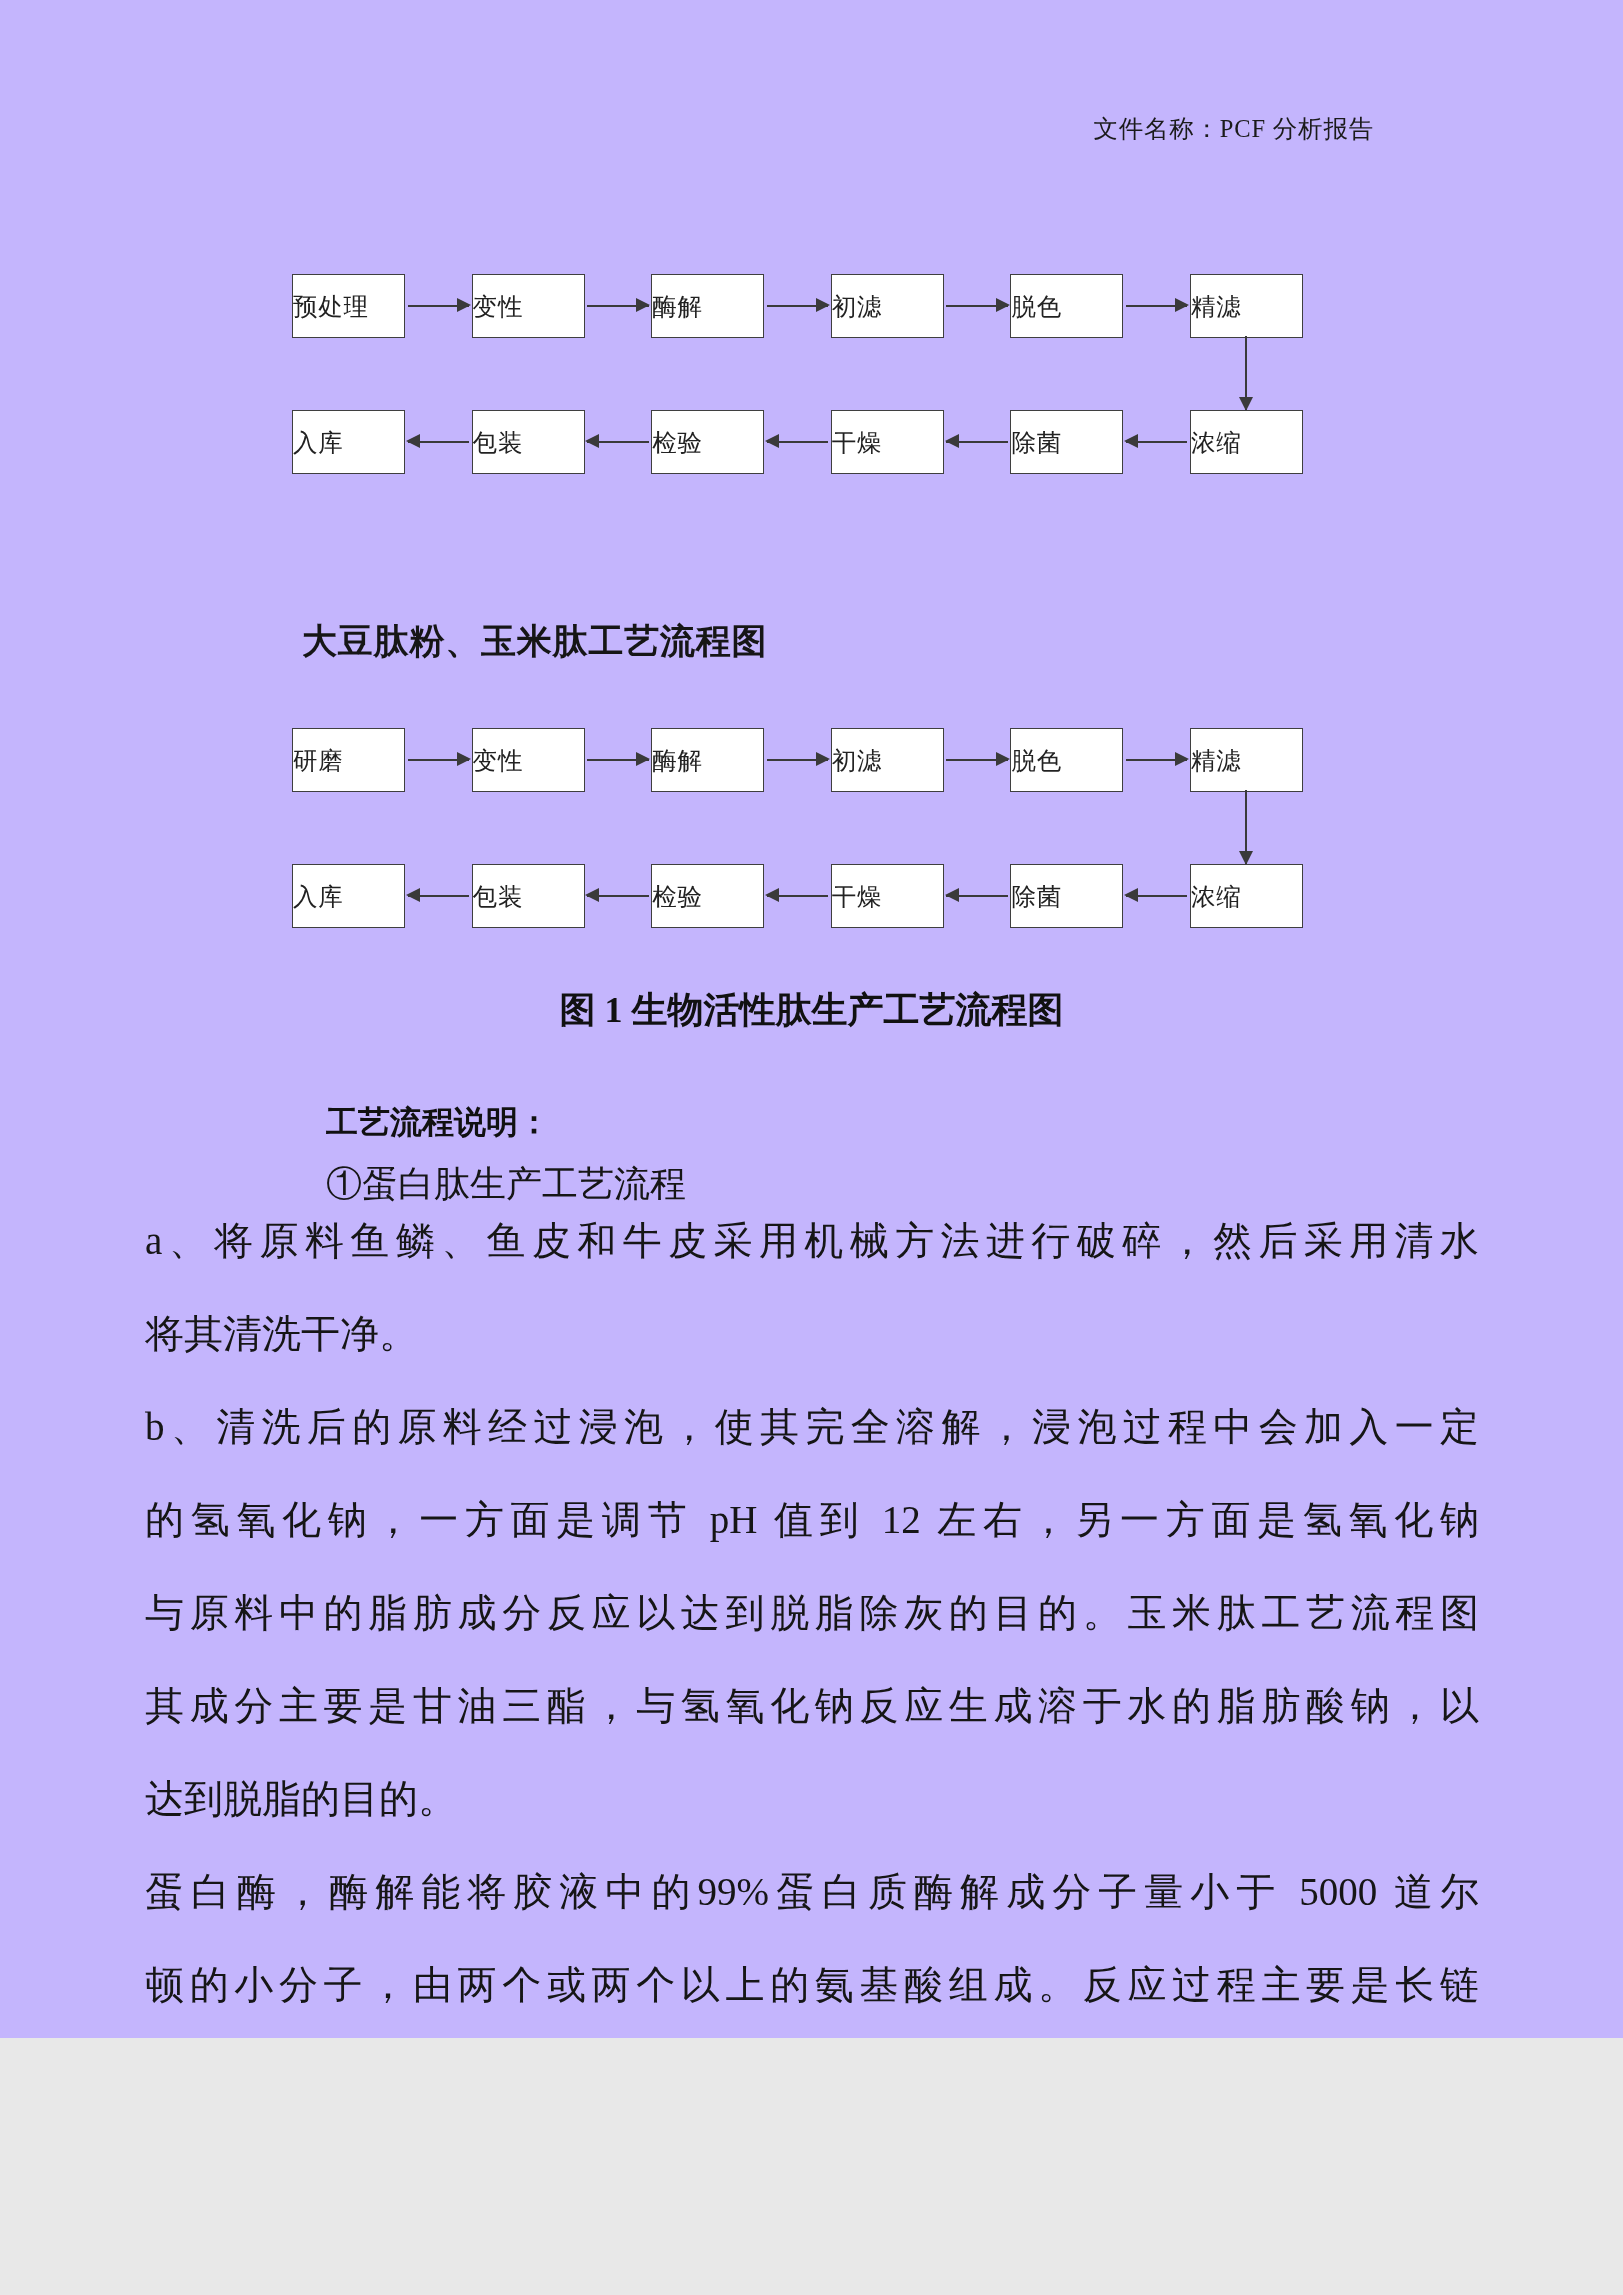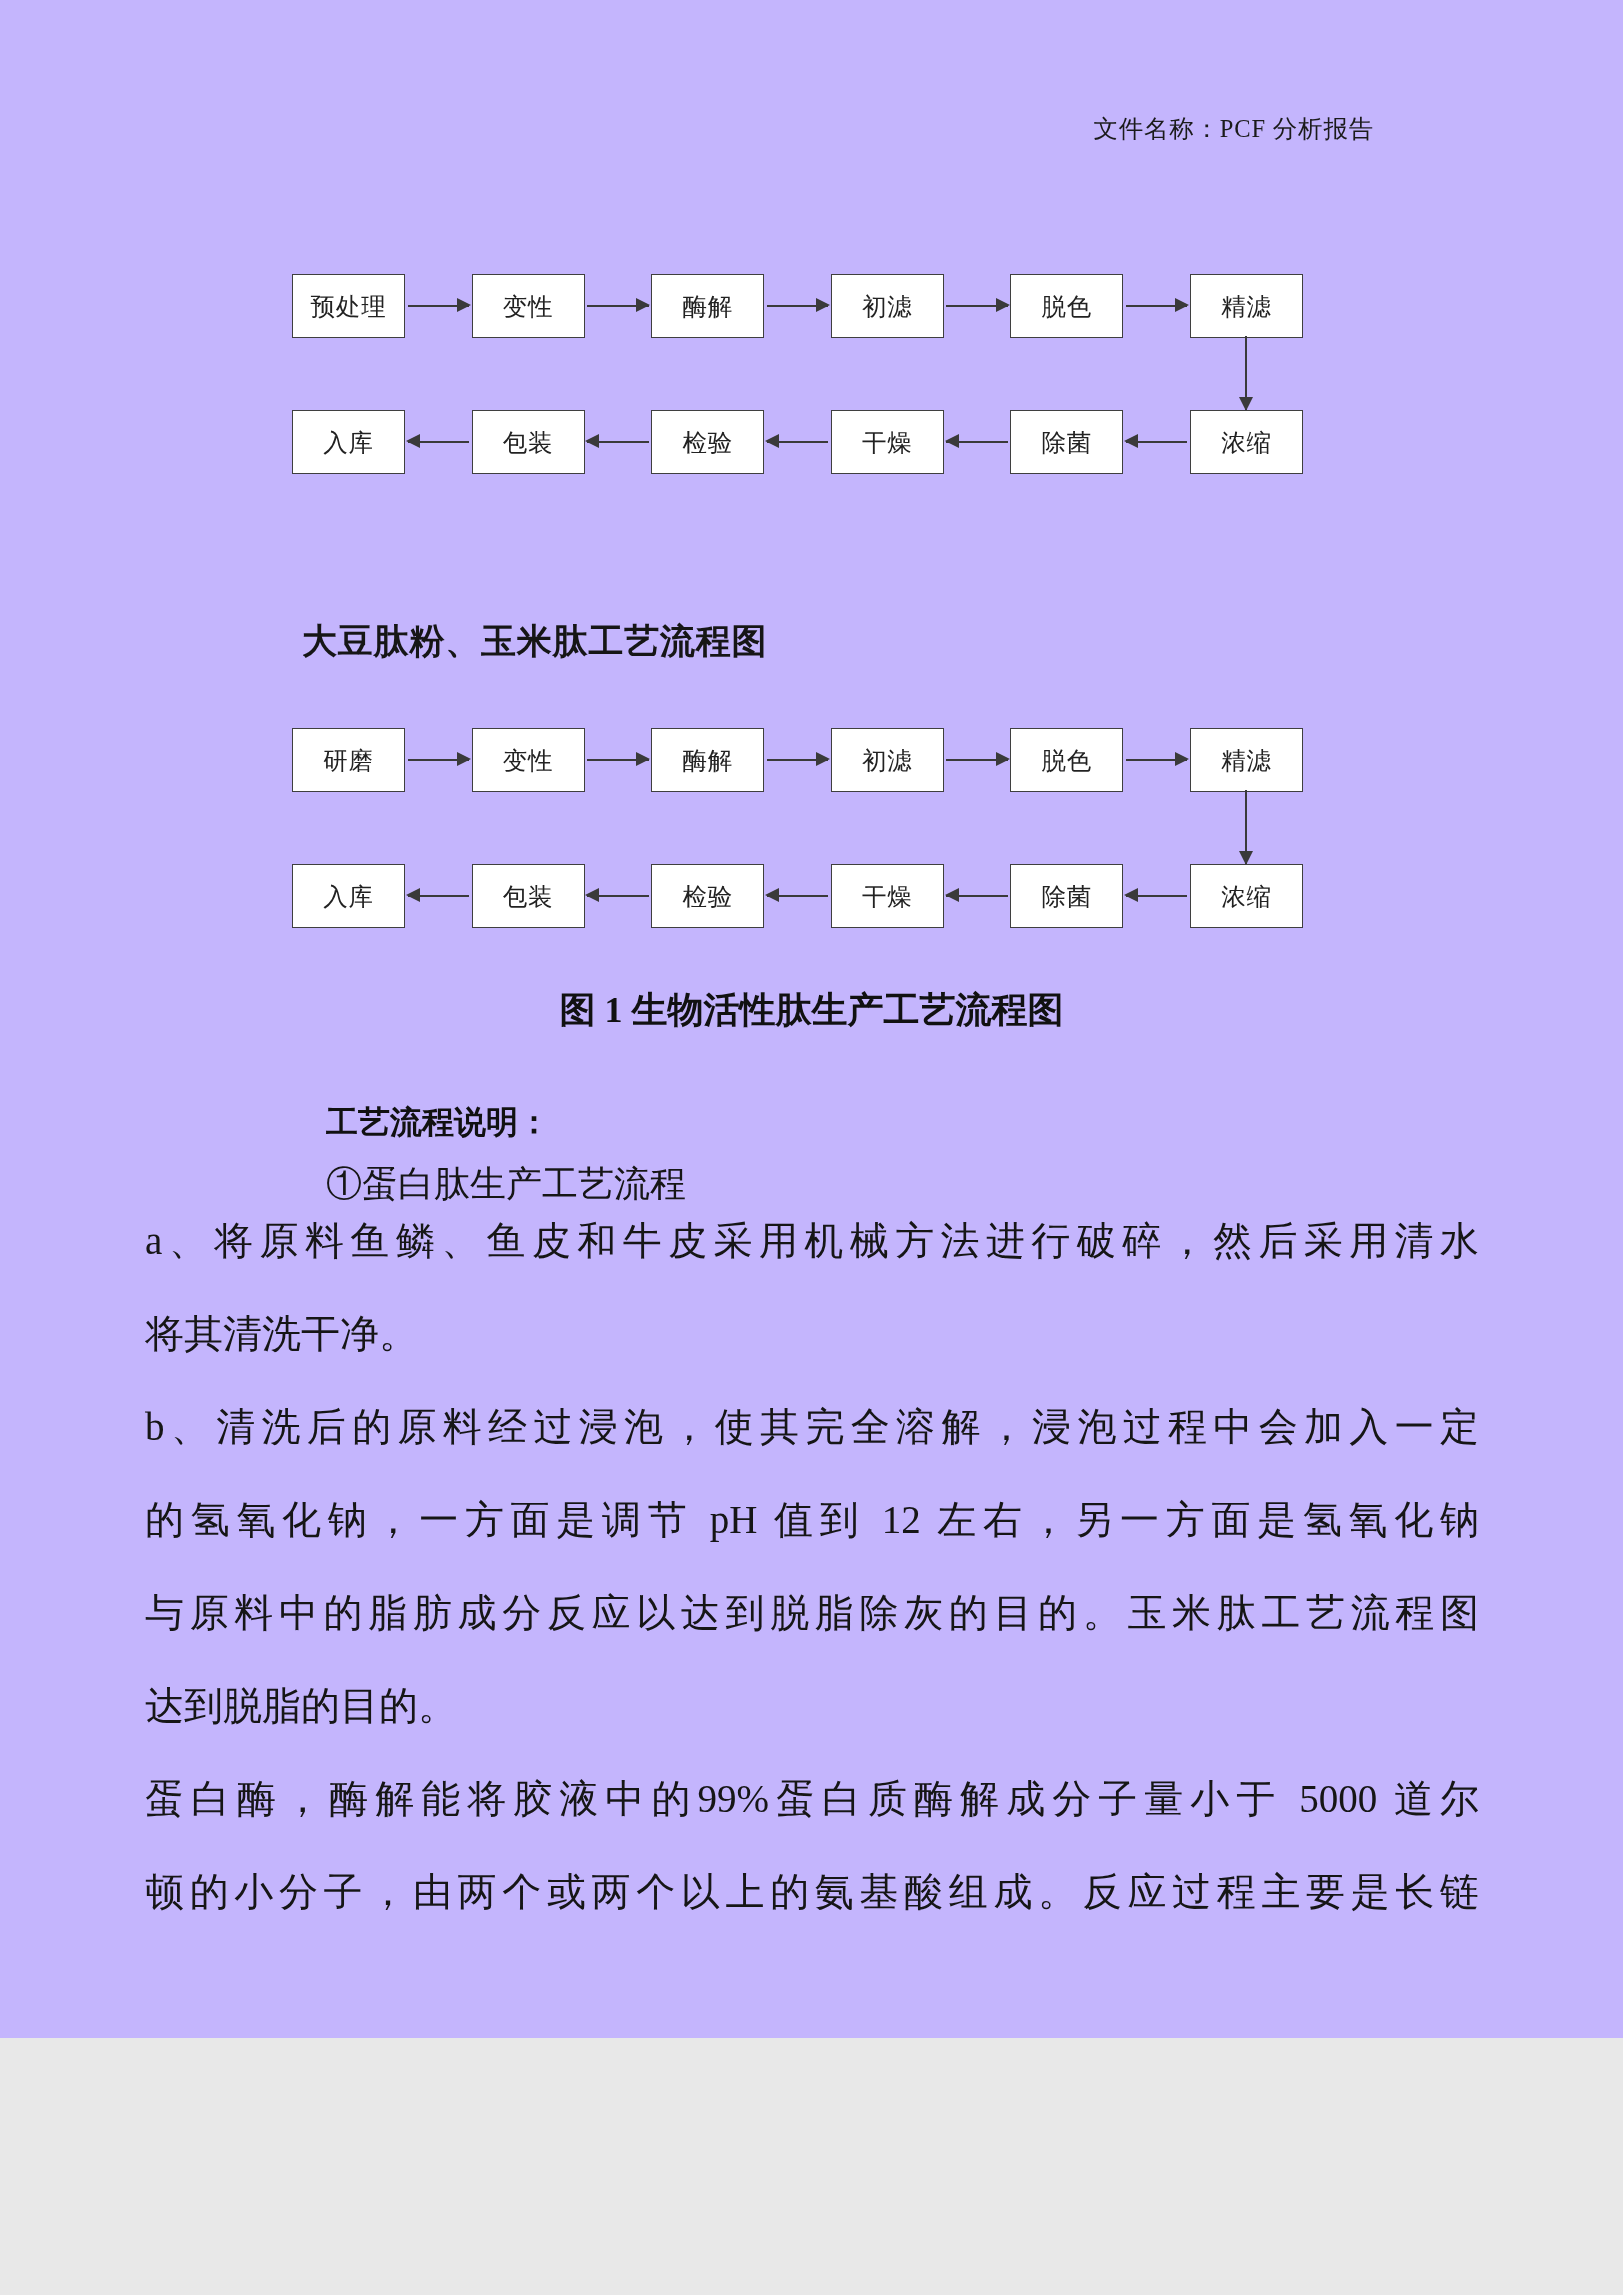--- a/index.html
+++ b/index.html
@@ -20,21 +20,21 @@
   #chart2 { top:618px; }
   .chart-title {
     margin:0 0 0 10px; font-family:"Liberation Sans","DejaVu Sans",sans-serif;
     font-weight:bold; font-size:35px; color:#161616; letter-spacing:0.8px;
   }
   .flow { margin-top:63px; width:1011px; }
   .flow-row { display:flex; align-items:center; height:64px; }
   .fbox {
     flex:none; width:113px; height:64px; box-sizing:border-box;
     border:1.7px solid #3f3f3f; background:#fff;
-    display:flex; align-items:center; justify-content:center;
+    display:flex; align-items:center; 
   }
   .fbox span {
     font-family:"Liberation Sans","DejaVu Sans",sans-serif;
     font-size:24.5px; color:#222222; letter-spacing:0.8px; white-space:nowrap;
   }
   .arr { flex:1; height:1.7px; background:#3a3a3a; position:relative; margin:0 2.5px; }
   .arr.r::after {
     content:""; position:absolute; right:-1.7px; top:-6.8px; width:0; height:0;
     border-left:14.4px solid #3a3a3a; border-top:7.6px solid transparent; border-bottom:7.6px solid transparent;
   }
@@ -204,20 +204,21 @@
 
   <p class="sec-heading">工艺流程说明：</p>
   <p class="sec-sub">①蛋白肽生产工艺流程</p>
 
   <div class="bodytext">
     <p class="line">a、将原料鱼鳞、鱼皮和牛皮采用机械方法进行破碎，然后采用清水</p>
     <p class="line short">将其清洗干净。</p>
     <p class="line">b、清洗后的原料经过浸泡，使其完全溶解，浸泡过程中会加入一定</p>
     <p class="line">的氢氧化钠，一方面是调节 pH 值到 12 左右，另一方面是氢氧化钠</p>
     <p class="line">与原料中的脂肪成分反应以达到脱脂除灰的目的。玉米肽工艺流程图</p>
+    <p class="line">其成分主要是甘油三酯，与氢氧化钠反应生成溶于水的脂肪酸钠，以</p>
     <p class="line short">达到脱脂的目的。</p>
     <p class="line">蛋白酶，酶解能将胶液中的99%蛋白质酶解成分子量小于 5000 道尔</p>
     <p class="line">顿的小分子，由两个或两个以上的氨基酸组成。反应过程主要是长链</p>
   </div>
 
   <div class="page-num">1</div>
 
 </div>
 
 

